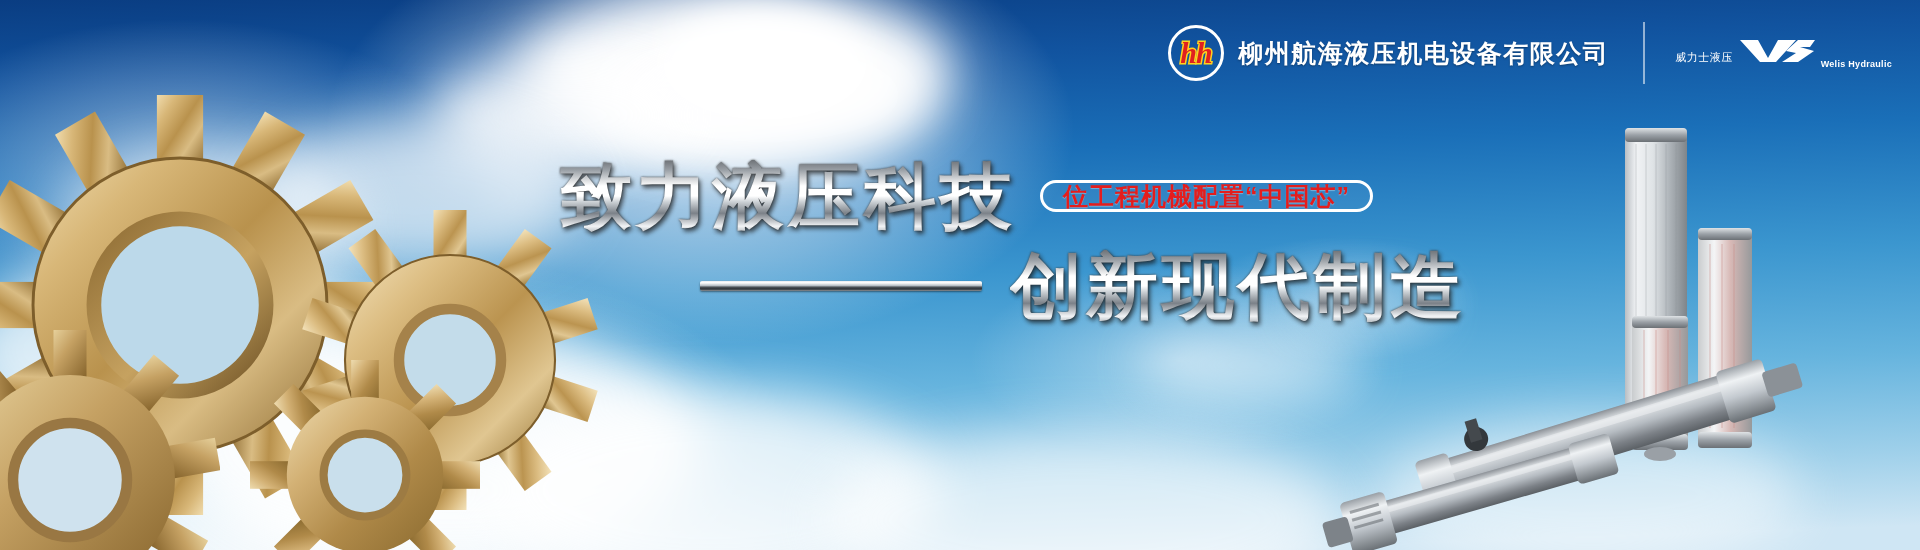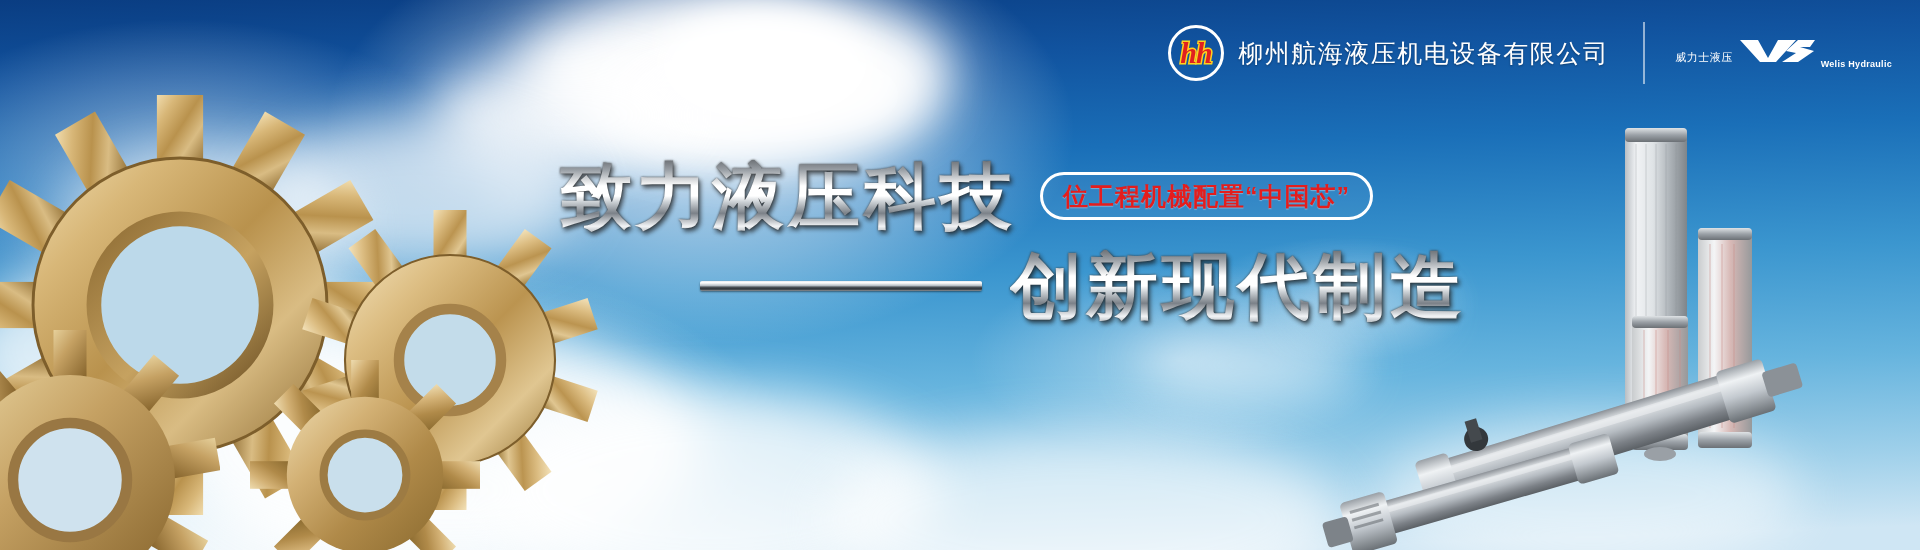--- a/index.html
+++ b/index.html
@@ -26,21 +26,21 @@
 
   
   .hdr{position:absolute;top:22px;right:28px;display:flex;align-items:center;gap:0;}
   .brand-left{display:flex;align-items:center;gap:14px;padding-right:34px;}
   .hh-mark{
     width:56px;height:56px;border-radius:50%;
     border:3px solid #ffffff;display:flex;align-items:center;justify-content:center;
     flex:0 0 auto;
   }
   .brand-left .cname{
-    color:#fff;font-size:25px;font-weight:400;letter-spacing:1.5px;white-space:nowrap;
+    color:#fff;font-size:25px;font-weight:700;letter-spacing:1.5px;white-space:nowrap;
     text-shadow:0 1px 2px rgba(0,0,0,.35);
   }
   .divider{width:2px;height:62px;background:rgba(255,255,255,.55);margin:0 30px 0 0;}
   .brand-right{display:flex;flex-direction:column;align-items:center;gap:4px;}
   .ws-row{display:flex;align-items:flex-end;gap:5px;}
   .ws-cn{color:#fff;font-size:11px;font-weight:400;letter-spacing:.5px;transform:translateY(-3px);}
   .ws-en{color:#fff;font-size:9px;font-weight:700;letter-spacing:.3px;transform:translateY(1px);}
   .brand-right .cname{
     color:#fff;font-size:25px;font-weight:700;letter-spacing:1.5px;white-space:nowrap;
     text-shadow:0 1px 2px rgba(0,0,0,.35);
@@ -64,21 +64,21 @@
 
   .rule{
     width:282px;height:10px;margin-right:28px;border-radius:2px;
     background:linear-gradient(180deg,#e9ecef 0%,#ffffff 18%,#b9c0c6 45%,#4a5056 62%,#2c3136 80%,#8e949a 100%);
     box-shadow:0 1px 2px rgba(0,0,0,.45);
   }
 
   .badge{
     margin-left:24px;
     display:inline-flex;align-items:center;justify-content:center;
-    height:48px;padding:0 20px;border:3px solid #ffffff;border-radius:24px;
+    height:32px;padding:0 20px;border:3px solid #ffffff;border-radius:24px;
     color:#e41d1d;font-size:25px;font-weight:700;letter-spacing:1px;white-space:nowrap;
     background:rgba(255,255,255,0.05);
     text-shadow:0 1px 1px rgba(255,255,255,.35);
   }
 
   
   .products{position:absolute;right:0;bottom:0;width:620px;height:430px;pointer-events:none;}
 </style>
 </head>
 <body>

